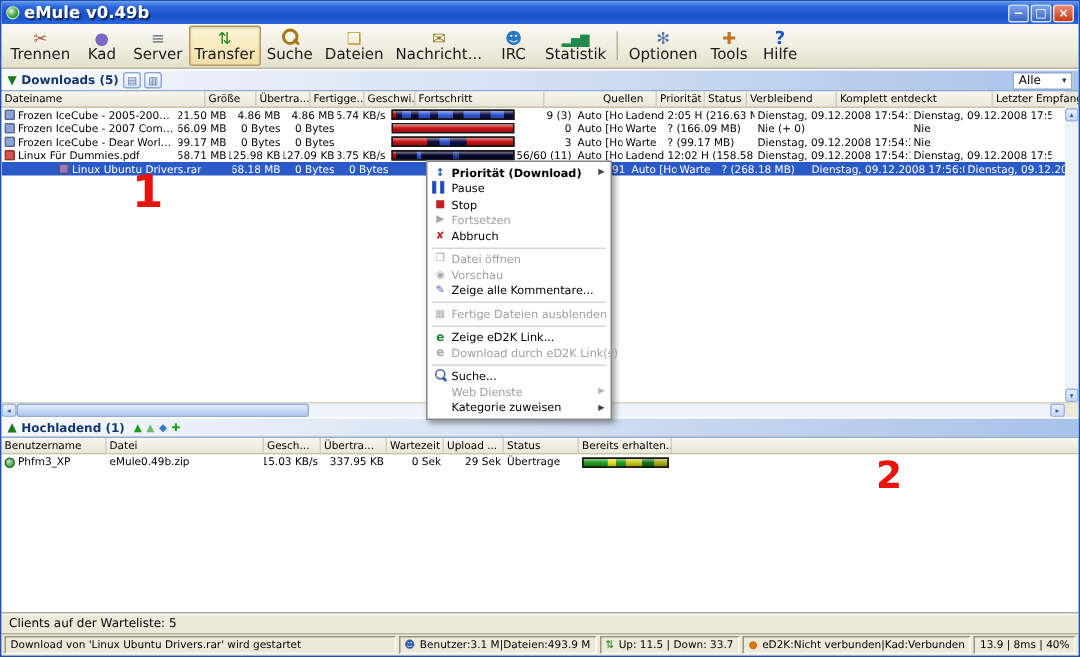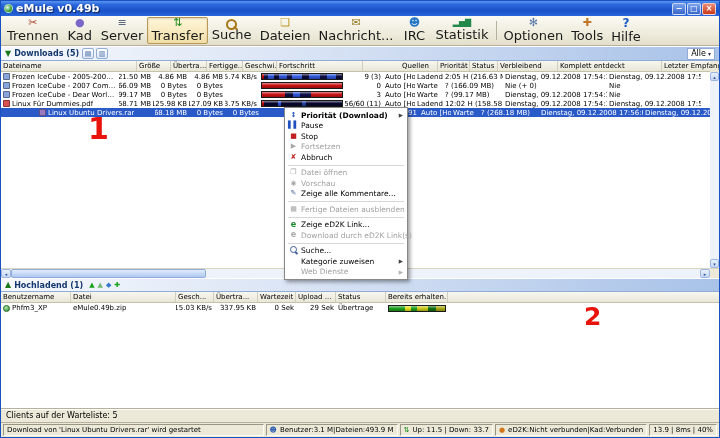--- a/index.html
+++ b/index.html
@@ -18,33 +18,33 @@
     font-size:8px;line-height:1;color:#fff;font-weight:bold;background:linear-gradient(180deg,#7aa2ec,#3a66c8)}
   .wbtn.close{background:linear-gradient(180deg,#ec8a72,#c83a1a)}
 
   
   .toolbar{height:30px;display:flex;align-items:stretch;padding:1px 2px;
     background:linear-gradient(180deg,#fbfaf4,#ece9d8 70%,#e2decb);border-bottom:1px solid #b6b19c}
   .tb-btn{min-width:34px;padding:0 3px;display:flex;flex-direction:column;align-items:center;justify-content:center;
     border:1px solid transparent;border-radius:2px}
   .tb-btn.active{background:linear-gradient(180deg,#fff6da,#f1dfa8);border-color:#b89858;box-shadow:inset 0 1px 2px rgba(0,0,0,.15)}
   .tb-ico{height:15px;display:flex;align-items:flex-end;justify-content:center;font-size:11px;line-height:1}
-  .tb-lbl{font-size:13px;line-height:1.2;color:#1a1a1a;white-space:nowrap}
+  .tb-lbl{font-size:10px;line-height:1.2;color:#1a1a1a;white-space:nowrap}
   .tb-sep{width:1px;margin:4px 3px;background:#b6b19c}
 
   
   .dl-bar,.ul-bar{display:flex;align-items:center;gap:3px;padding:0 4px;
     background:linear-gradient(90deg,#f7f9fd 0%,#d7e2f4 45%,#a8c2e8 100%);
     border-bottom:1px solid #8fabd6;border-top:1px solid #fff}
   .dl-bar{height:15px}.ul-bar{height:14px}
   .bar-icon{font-size:8px;color:#1a7a1a;line-height:1}
   .bar-label{font-weight:bold;color:#14386e;font-size:8px;white-space:nowrap}
   .view-btn{width:12px;height:11px;border:1px solid #8fabd6;background:linear-gradient(180deg,#fff,#dce7f7);
     border-radius:2px;display:flex;align-items:center;justify-content:center;font-size:7px;color:#4a6ea8}
-  .filter{margin-left:auto;display:flex;align-items:center;gap:2px;border:1px solid #8fabd6;background:#fff;
+  .filter{margin-left:auto;display:flex;align-items:center;gap:14px;border:1px solid #8fabd6;background:#fff;
     padding:0 3px;height:12px;font-size:8px}
   .fa{font-size:6px;color:#335}
 
   
   .dl-wrap{position:relative}
   .dl-head,.ul-head{display:flex;height:11px;background:linear-gradient(180deg,#f8f7f0,#e8e6d8);border-bottom:1px solid #c6c2aa}
   .dl-head{margin-right:9px}
   .hcell{display:flex;align-items:center;padding:0 2px;font-size:7px;border-right:1px solid #d2cebb;
     white-space:nowrap;overflow:hidden;flex:none}
   .hcell.fill{flex:1;border-right:none}
@@ -465,28 +465,28 @@
       </div>
       <div class="mi disabled">
         <span class="mic ebold" style="color: rgb(168, 168, 168);">e</span>
         <span>Download durch eD2K Link(s)</span>
       </div>
       <div class="msep"></div>
       <div class="mi">
         <span class="mic mag-s"></span>
         <span>Suche...</span>
       </div>
+      <div class="mi disabled">
+        <span class="mic "></span>
+        <span>Web Dienste</span>
+        <span class="sub">▶</span>
+      </div>
       <div class="mi">
         <span class="mic "></span>
         <span>Kategorie zuweisen</span>
         <span class="sub">▶</span>
       </div>
-      <div class="mi disabled">
-        <span class="mic "></span>
-        <span>Web Dienste</span>
-        <span class="sub">▶</span>
-      </div>
     </div>
 
   <div class="anno a1">1</div>
   <div class="anno a2">2</div>
 
 </div>
 
 </body></html>

